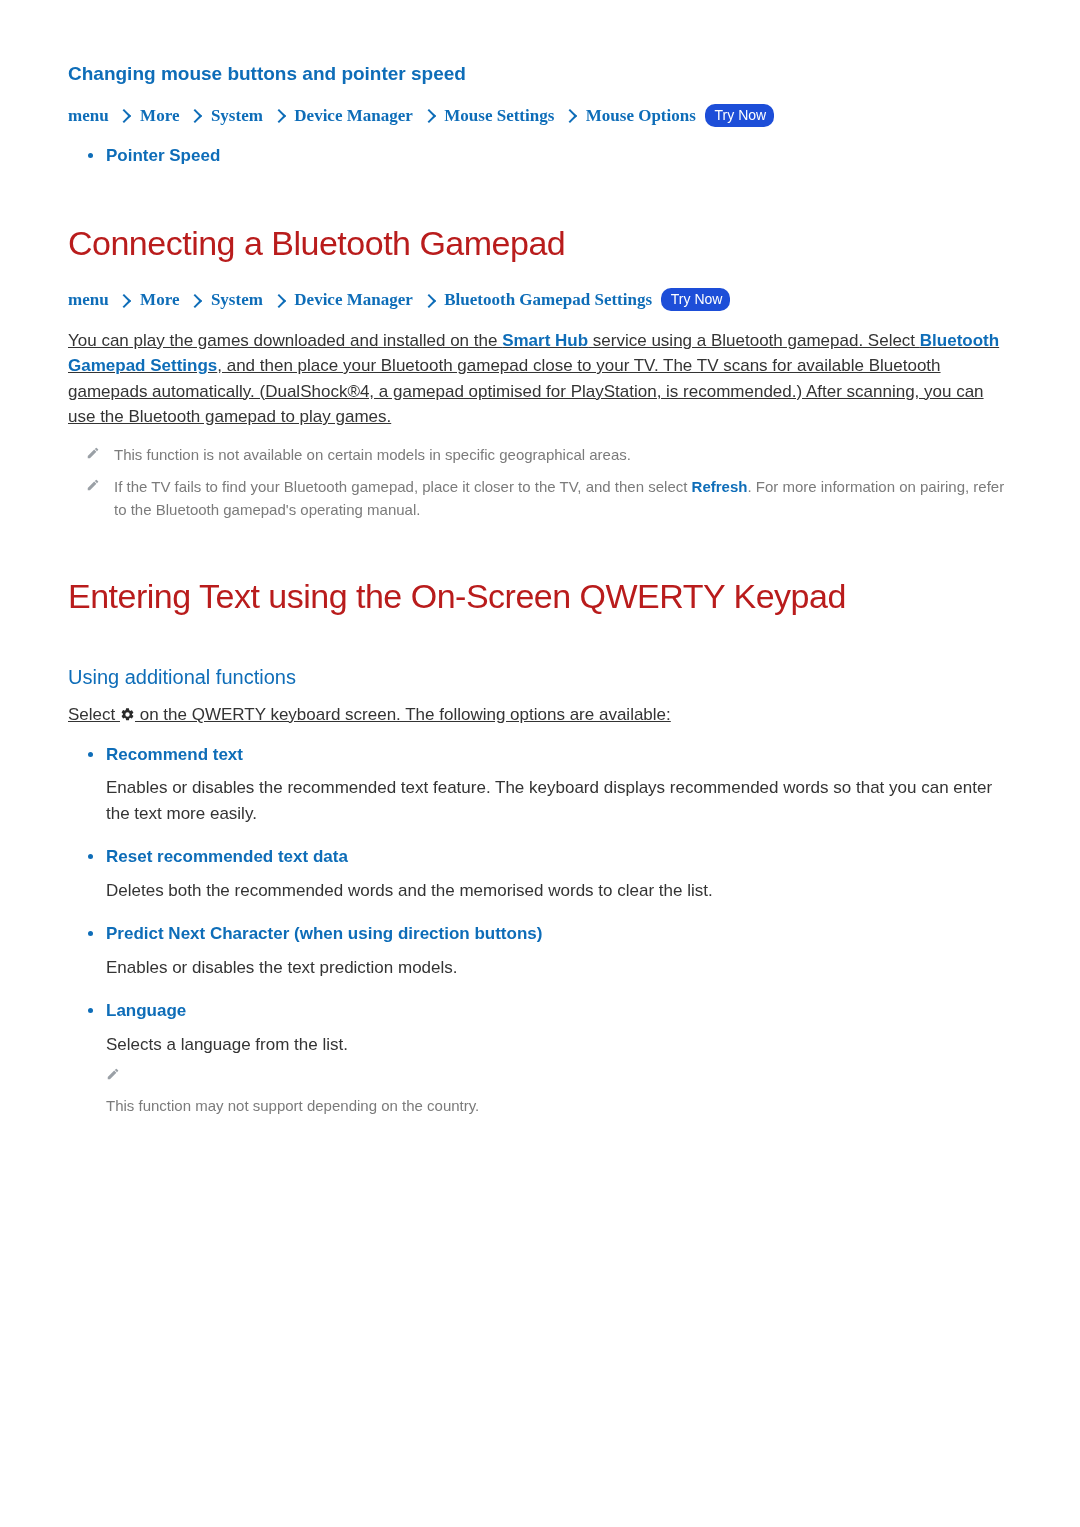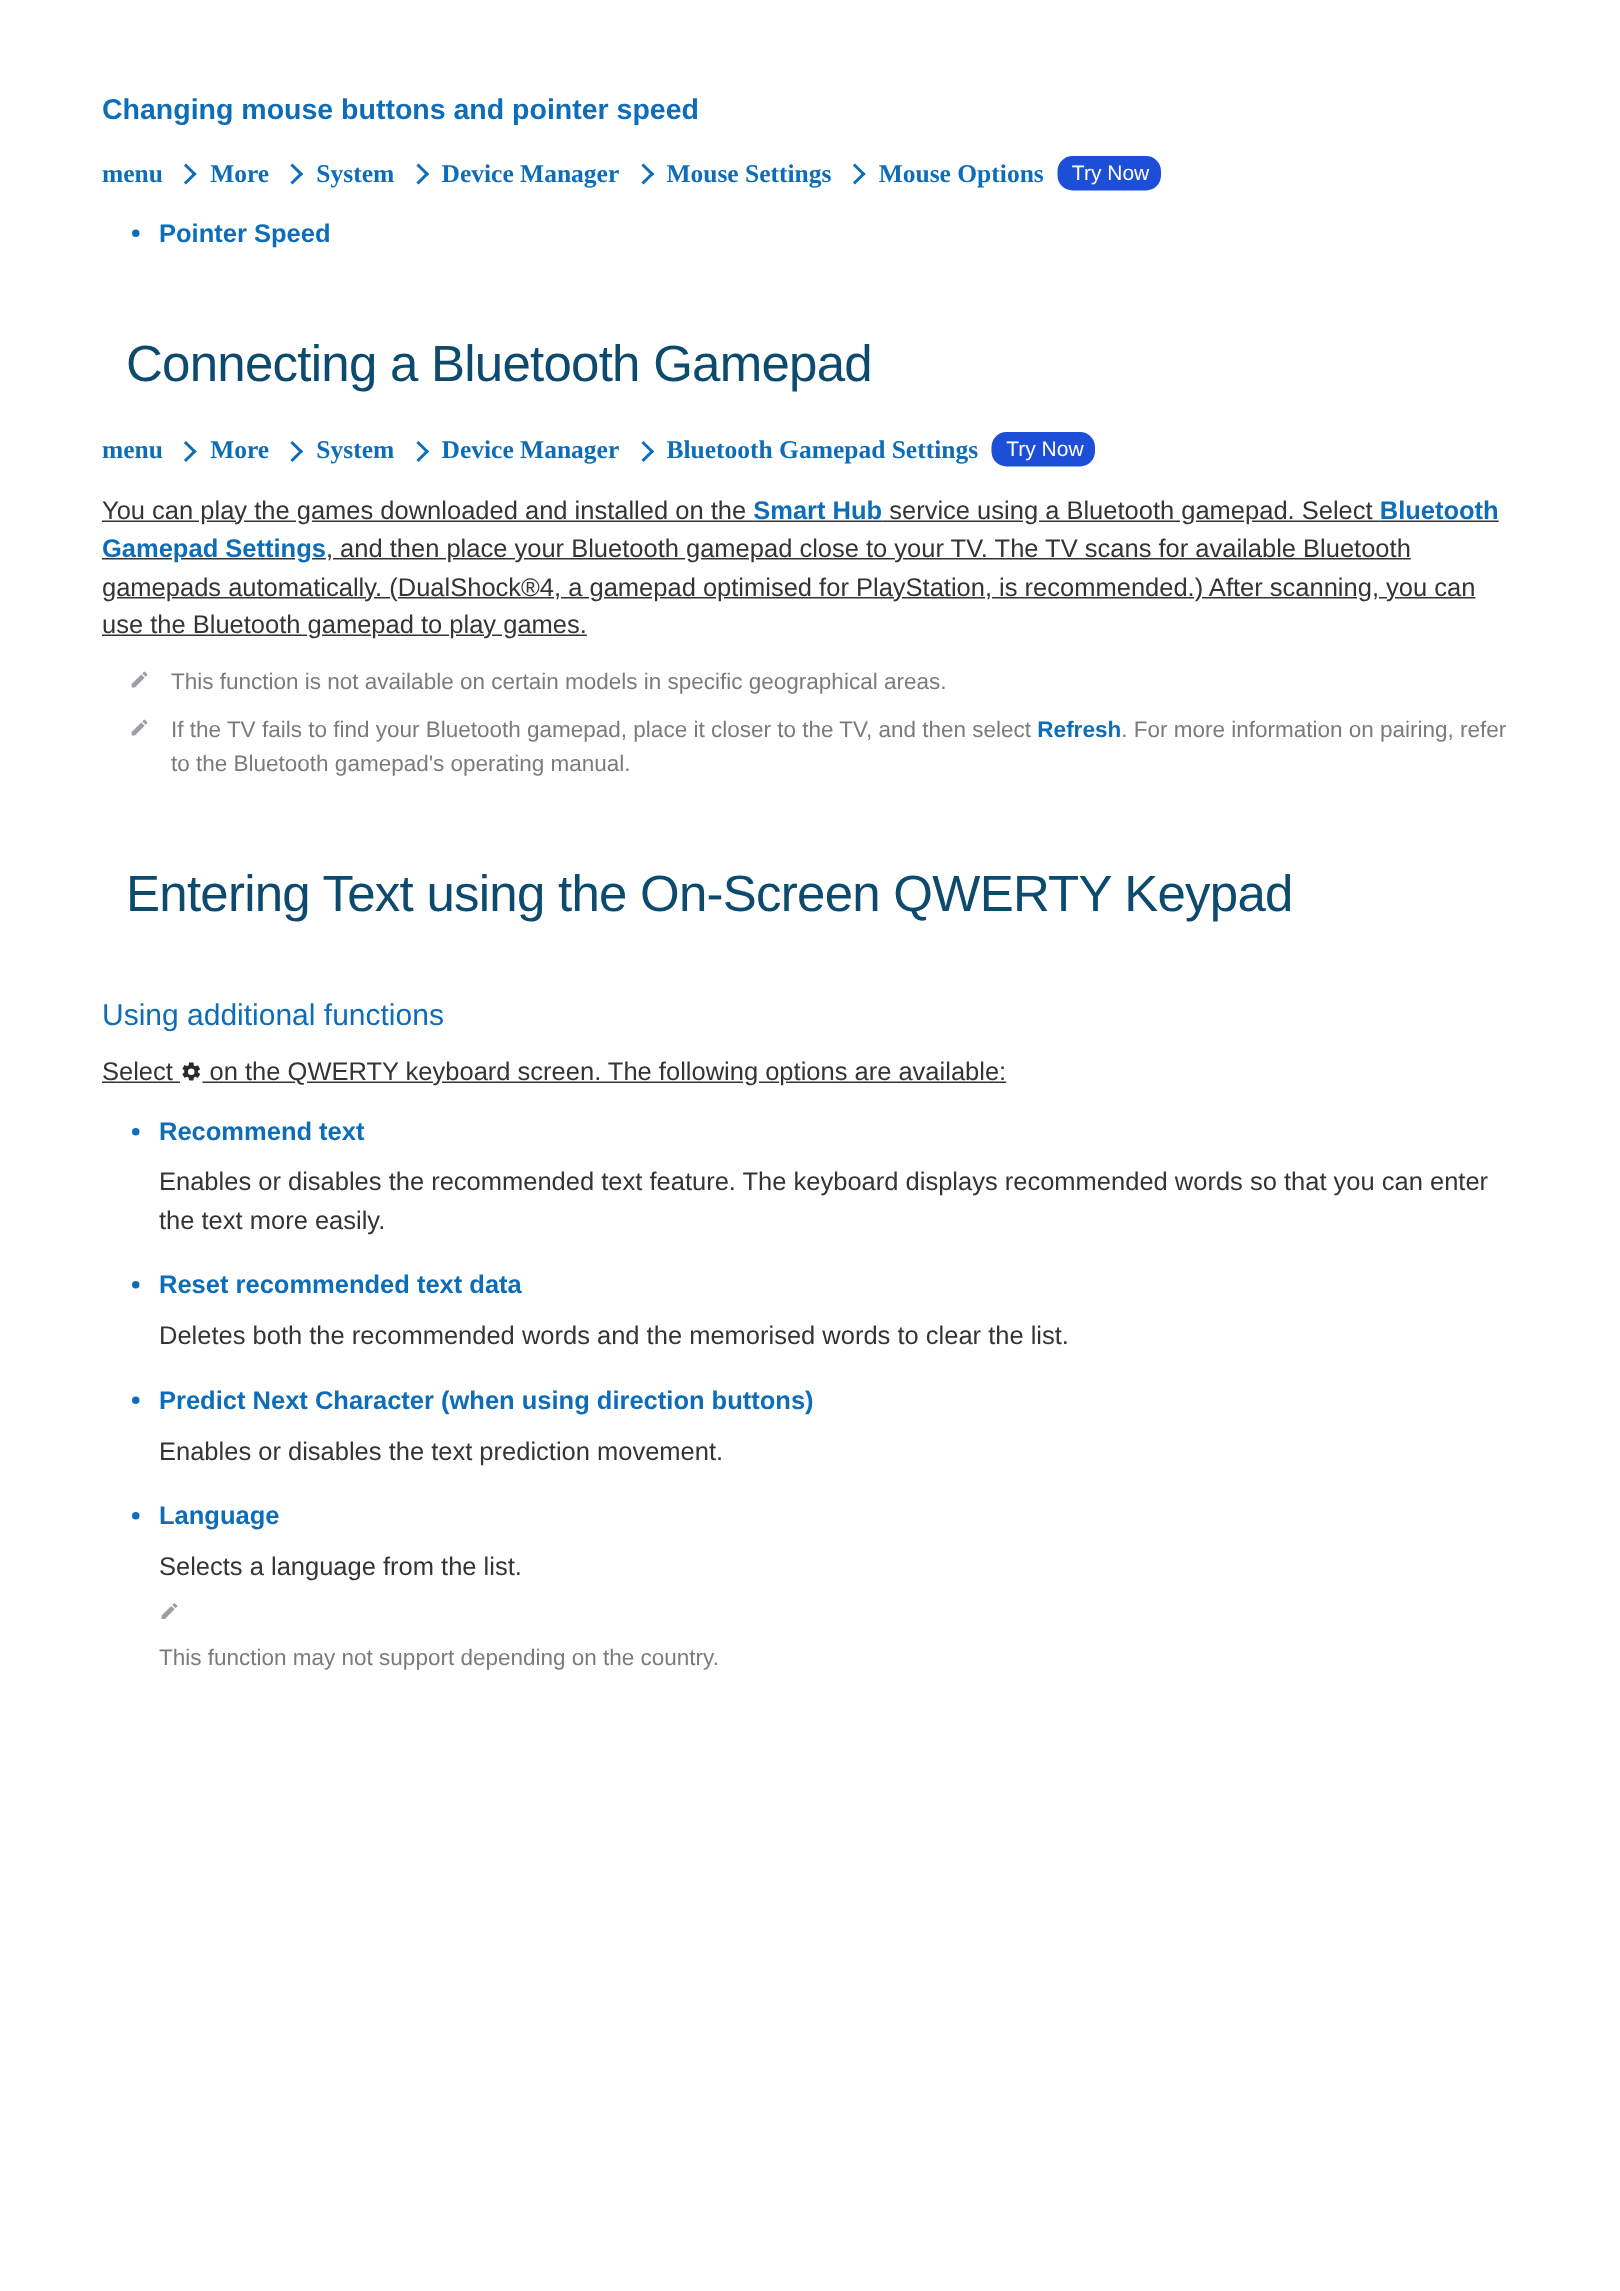--- a/index.html
+++ b/index.html
@@ -5,24 +5,24 @@
   body {
     margin: 0;
     padding: 60px 68px;
     font-family: Arial, Helvetica, sans-serif;
     color: #383838;
     width: 1080px;
     box-sizing: border-box;
     line-height: 1.5;
   }
   h1 {
-    color: #0c4a6e;
+    color: #b91c1c;
     font-weight: 400;
     font-size: 34px;
-    margin: 50px 0 18px 16px;
+    margin: 50px 0 18px 0;
     letter-spacing: -0.5px;
   }
   h2 {
     color: #0e6db8;
     font-weight: 400;
     font-size: 20px;
     margin: 40px 0 10px 0;
   }
   h3 {
     color: #0e6db8;
@@ -220,21 +220,21 @@
   <li>
     <div class="opt-title">Recommend text</div>
     <div class="opt-desc">Enables or disables the recommended text feature. The keyboard displays recommended words so that you can enter the text more easily.</div>
   </li>
   <li>
     <div class="opt-title">Reset recommended text data</div>
     <div class="opt-desc">Deletes both the recommended words and the memorised words to clear the list.</div>
   </li>
   <li>
     <div class="opt-title">Predict Next Character (when using direction buttons)</div>
-    <div class="opt-desc">Enables or disables the text prediction movement.</div>
+    <div class="opt-desc">Enables or disables the text prediction models.</div>
   </li>
   <li>
     <div class="opt-title">Language</div>
     <div class="opt-desc">Selects a language from the list.</div>
     <div class="sub-note">
       <span class="pencil">
         <svg viewBox="0 0 24 24">
             <path fill="#9aa0a6" d="M3 17.25V21h3.75L17.81 9.94l-3.75-3.75L3 17.25zM20.71 7.04a1 1 0 0 0 0-1.41l-2.34-2.34a1 1 0 0 0-1.41 0l-1.83 1.83 3.75 3.75 1.83-1.83z"></path>
           </svg>
       </span>

